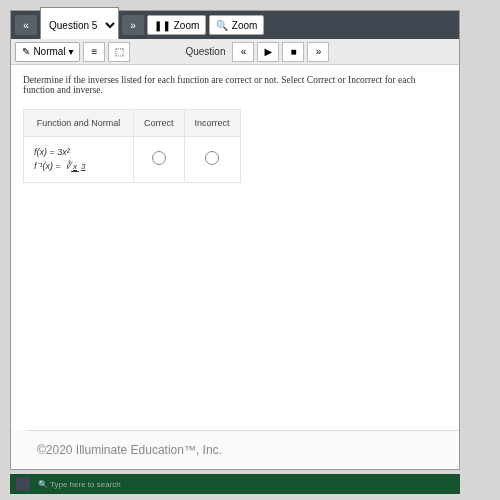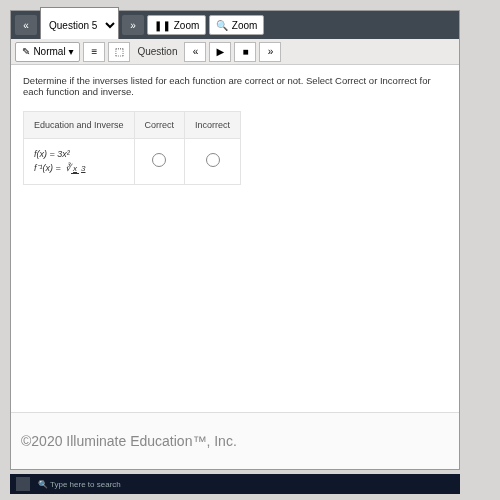--- a/index.html
+++ b/index.html
@@ -61,30 +61,30 @@
     padding: 0 4px;
     gap: 3px;
   }
   .sqbtn {
     background: #fff;
     border: 1px solid #bbb;
     width: 22px; height: 20px;
     font-size: 10px;
     display:flex; align-items:center; justify-content:center;
   }
-  .qlabel { font-size: 10px; padding: 0 4px; color:#333; }
+  .qlabel { font-size: 10px; padding: 0 4px; color:#333;margin-left:48px; }
   .content {
     flex: 1;
     background: #fff;
     padding: 10px 12px;
     font-size: 10px;
     color: #333;
     overflow: hidden;
   }
-  .prompt { margin-bottom: 14px; font-size: 9.5px; }
+  .prompt { margin-bottom: 14px; font-size: 9.5px; font-family: Liberation Serif, serif; }
   table.grid {
     border-collapse: collapse;
     font-size: 9px;
   }
   table.grid th, table.grid td {
     border: 1px solid #e3e3e3;
     padding: 8px 10px;
     text-align: center;
     vertical-align: middle;
   }
@@ -101,35 +101,36 @@
     min-width: 110px;
   }
   .radio {
     display:inline-block;
     width: 14px; height:14px;
     border: 1.5px solid #888;
     border-radius: 50%;
     background:#fff;
   }
   .footer {
-    font-size: 14px;
+    font-size: 12px;
     color: #888;
-    padding: 20px 10px;
+    padding: 12px 10px;
     border-top: 1px solid #ddd;
+    margin-left: 16px;
   }
   .cursor {
     position:absolute;
     font-size:12px;
     color:#000;
   }
   .taskbar {
     position:absolute;
     left:10px; right:40px; bottom:6px;
     height:20px;
-    background:#0f172a;
+    background:#14532d;
     display:flex; align-items:center;
     padding:0 6px; gap:8px;
   }
   .winbtn { width:14px; height:14px; background:#3d4652; }
   .searchhint { font-size:8px; color:#9aa; }
   .frac { display:inline-block; text-align:center; vertical-align:middle; font-size:8px; line-height:1.05;text-decoration:underline;}
   .frac .num { border-bottom:1px solid #333; padding:0 2px;}
   .frac .den { padding:0 2px;}
   .root { position:relative; padding-left:2px;}
 </style>
@@ -167,21 +168,21 @@
     <button class="sqbtn">■</button>
     <button class="sqbtn">»</button>
   </div>
 
   <div class="content">
     <div class="prompt">Determine if the inverses listed for each function are correct or not. Select Correct or Incorrect for each function and inverse.</div>
 
     <table class="grid">
       <tbody>
           <tr>
-        <th>Education and Inverse</th>
+        <th>Function and Normal</th>
         <th>Correct</th>
         <th>Incorrect</th>
       </tr>
       <tr>
         <td class="fncell">
           <div>f(x) = 3x²</div>
           <div>f⁻¹(x) = <span class="root">∛</span><span class="frac"><span class="num">x</span><span class="den">3</span></span></div>
         </td>
         <td><span class="radio"></span></td>
         <td><span class="radio"></span></td>

